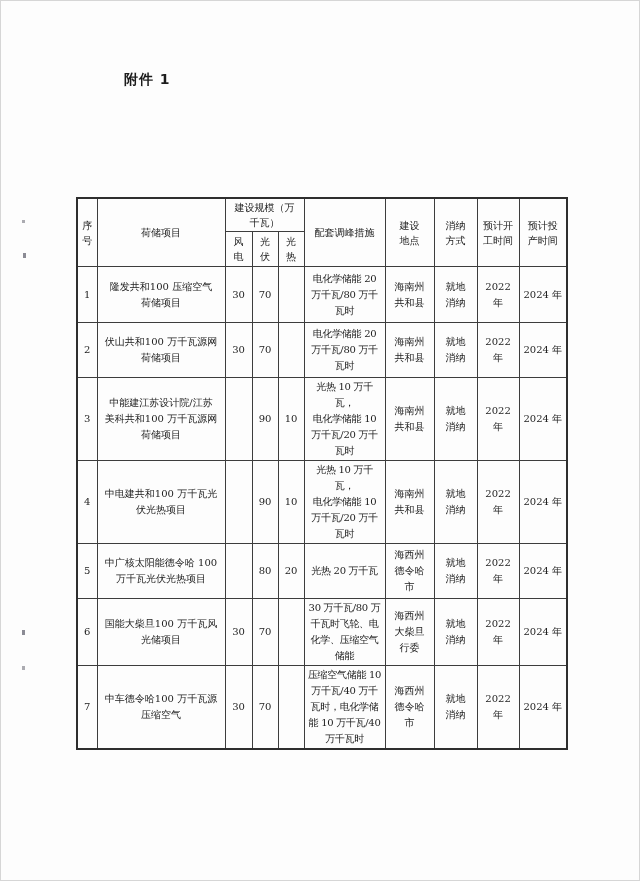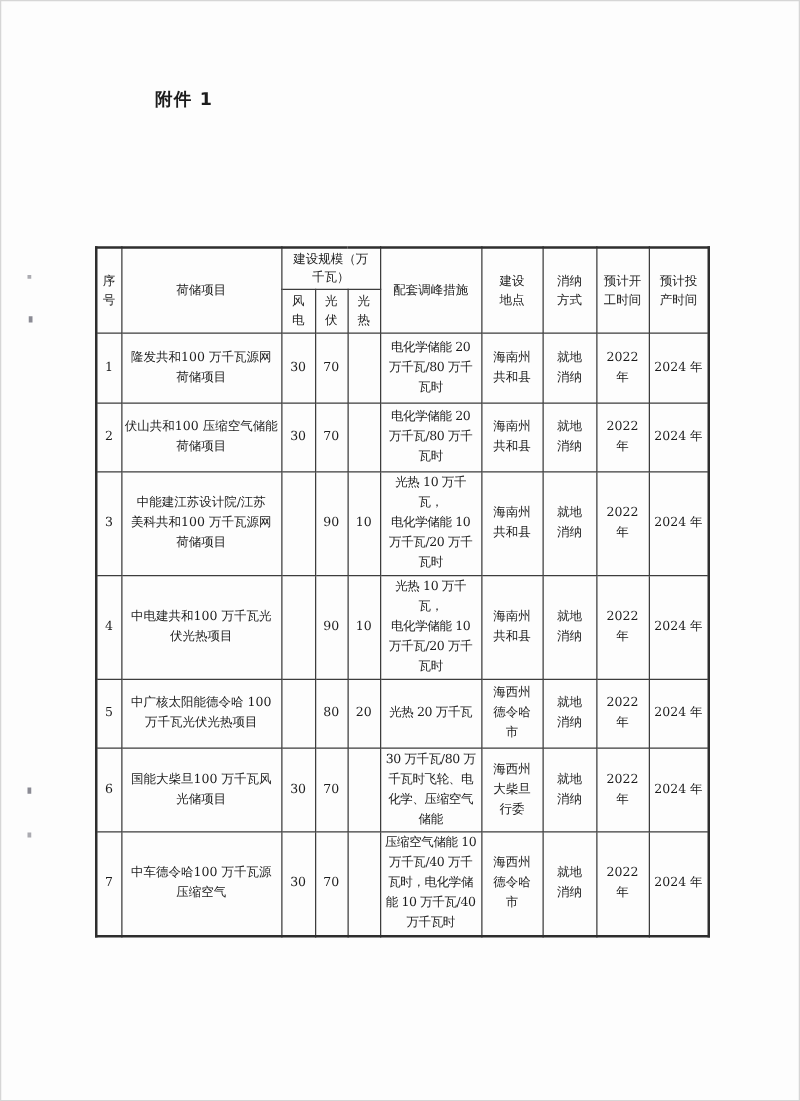--- a/index.html
+++ b/index.html
@@ -147,38 +147,38 @@
 电</th>
         <th>光
 伏</th>
         <th>光
 热</th>
       </tr>
     </thead>
     <tbody>
       <tr>
         <td class="num">1</td>
-        <td class="name">隆发共和100 万千瓦源网
+        <td class="name">隆发共和100 压缩空气
 荷储项目</td>
         <td class="num">30</td>
         <td class="num">70</td>
         <td class="num"></td>
         <td class="measures">电化学储能 20
 万千瓦/80 万千
 瓦时</td>
         <td class="loc">海南州
 共和县</td>
         <td class="loc">就地
 消纳</td>
         <td class="year">2022 年</td>
         <td class="year">2024 年</td>
       </tr>
       <tr>
         <td class="num">2</td>
-        <td class="name">伏山共和100 压缩空气储能
+        <td class="name">伏山共和100 万千瓦源网
 荷储项目</td>
         <td class="num">30</td>
         <td class="num">70</td>
         <td class="num"></td>
         <td class="measures">电化学储能 20
 万千瓦/80 万千
 瓦时</td>
         <td class="loc">海南州
 共和县</td>
         <td class="loc">就地

